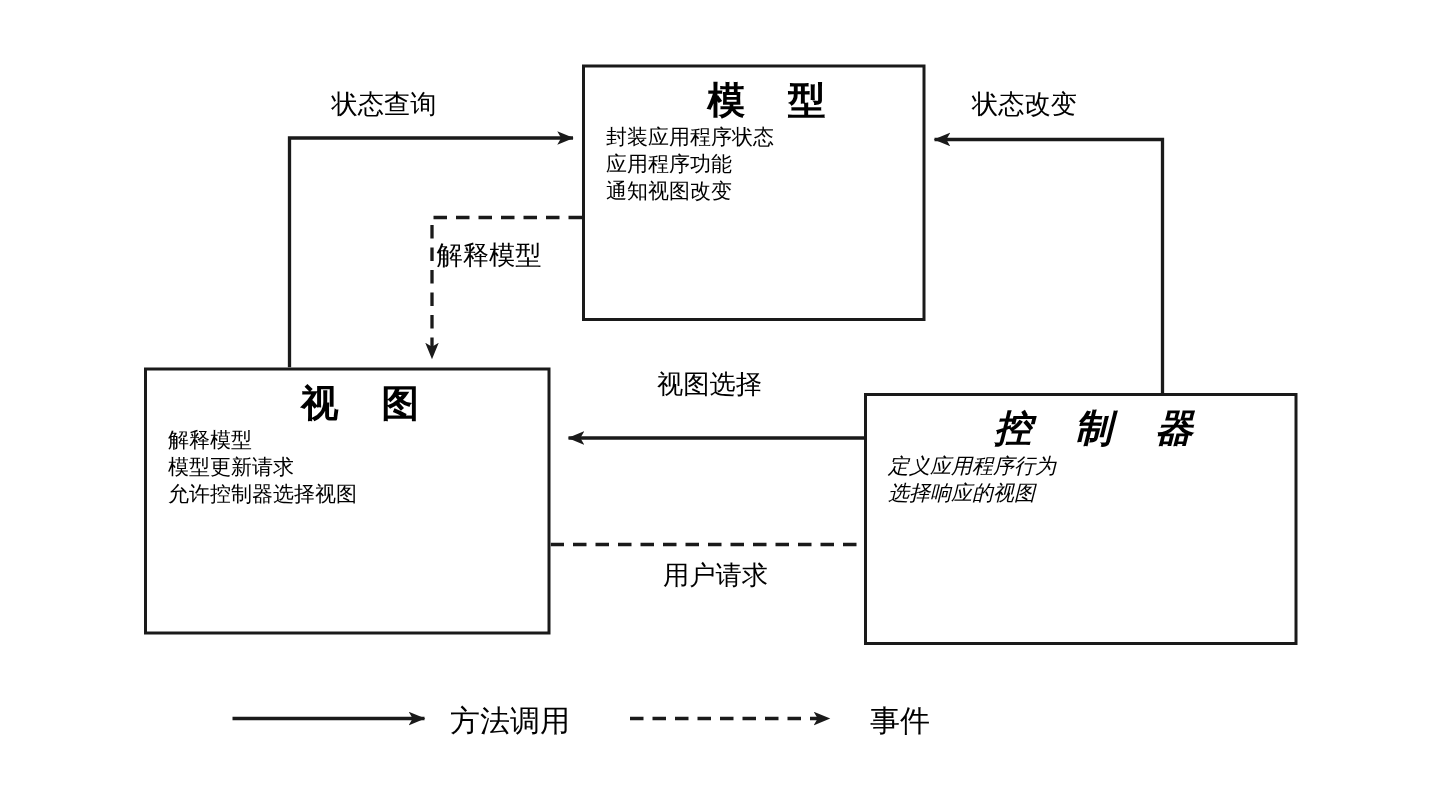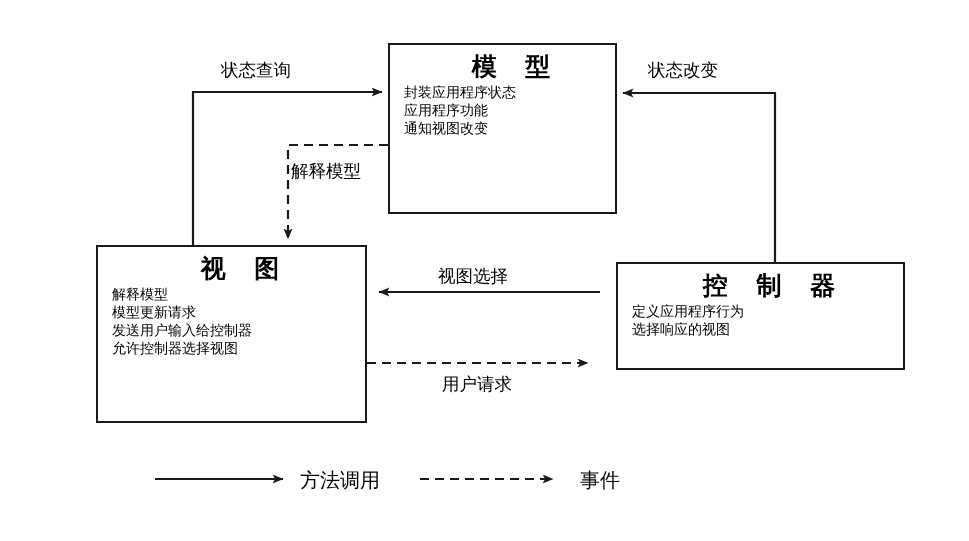--- a/index.html
+++ b/index.html
@@ -62,21 +62,21 @@
   }
   .legend-label {
     position: absolute;
     font-size: 20px;
     line-height: 1;
     white-space: nowrap;
     z-index: 3;
   }
   #model-box  { left: 388px; top: 43px;  width: 229px; height: 171px; }
   #view-box   { left: 96px;  top: 245px; width: 271px; height: 178px; }
-  #ctrl-box   { left: 616px; top: 262px; width: 289px; height: 108px; }
+  #ctrl-box   { left: 576px; top: 262px; width: 289px; height: 168px; font-style: italic; }
 </style>
 </head>
 <body>
 
 <div id="diagram-root">
 
   <svg class="layer" viewBox="0 0 969 541" xmlns="http://www.w3.org/2000/svg">
     <defs>
       <marker id="arrow-r" markerWidth="12" markerHeight="12" refX="10.5" refY="4.5" orient="auto" markerUnits="userSpaceOnUse">
         <path d="M0,0 L11,4.5 L0,9 L2.6,4.5 Z" fill="#1a1a1a"></path>
@@ -110,40 +110,39 @@
       <div class="node-line">应用程序功能</div>
       <div class="node-line">通知视图改变</div>
     </div>
   </div>
 
   <div class="node-box" id="view-box">
     <div class="node-title">视 图</div>
     <div class="node-lines">
       <div class="node-line">解释模型</div>
       <div class="node-line">模型更新请求</div>
-      <div class="node-line">发送用户输入给控制器</div>
       <div class="node-line">允许控制器选择视图</div>
     </div>
   </div>
 
   <div class="node-box" id="ctrl-box">
     <div class="node-title">控 制 器</div>
     <div class="node-lines">
       <div class="node-line">定义应用程序行为</div>
       <div class="node-line">选择响应的视图</div>
     </div>
   </div>
 
   <div class="edge-label" style="left:221px; top:62px;">状态查询</div>
 
   <div class="edge-label" style="left:648px; top:62px;">状态改变</div>
 
   <div class="edge-label" style="left:291px; top:163px;">解释模型</div>
 
-  <div class="edge-label" style="left:438px; top:268px;">视图选择</div>
+  <div class="edge-label" style="left:438px; top:249px;">视图选择</div>
 
   <div class="edge-label" style="left:442px; top:336px;margin-top:40px;">用户请求</div>
 
   <div class="legend-label" style="left:300px; top:470px;">方法调用</div>
 
   <div class="legend-label" style="left:580px; top:470px;">事件</div>
 
 </div>
 
 </body></html>

